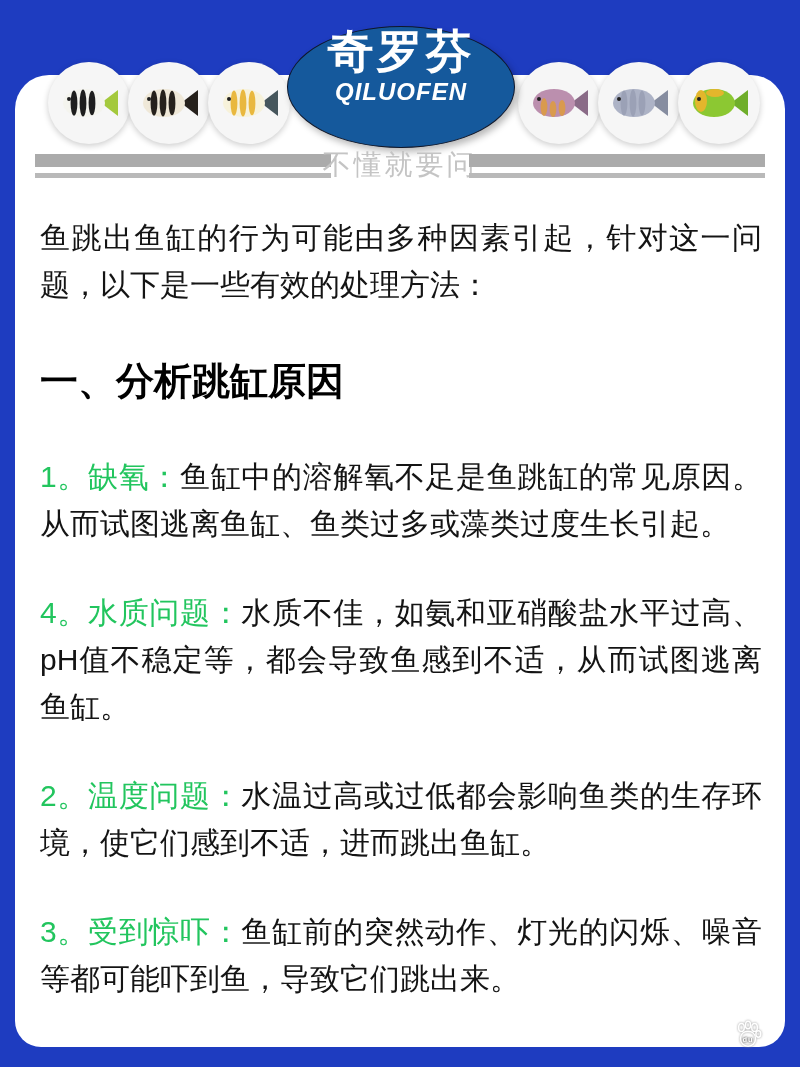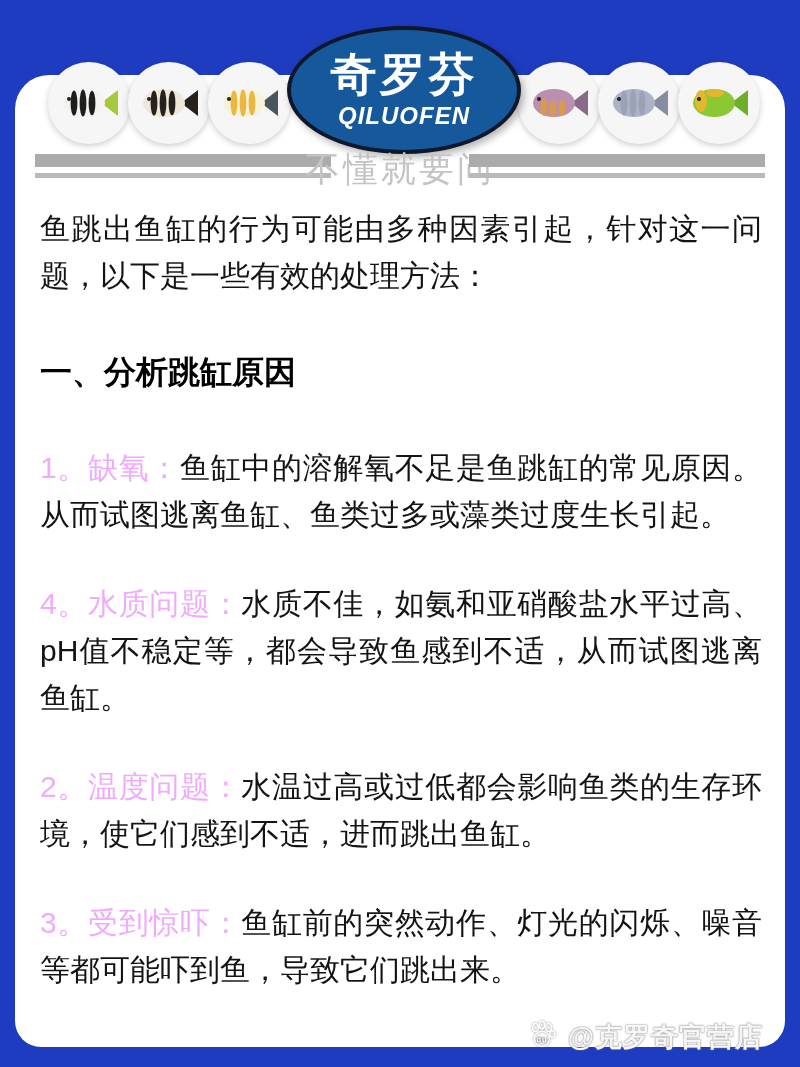--- a/index.html
+++ b/index.html
@@ -15,47 +15,47 @@
   
   .fish-circle {
     position:absolute; top:62px; width:82px; height:82px; border-radius:50%;
     background:#f6f6f6; box-shadow:0 2px 6px rgba(0,0,0,.20);
     display:flex; align-items:center; justify-content:center;
   }
   .fish-circle svg { width:64px; height:46px; }
   
   .logo-oval {
     position:absolute; left:287px; top:26px; width:226px; height:120px;
-    background:#15599c; border:4px solid #0f172a; border-radius:50%;
+    background:#15599c; border:1px solid #0f172a; border-radius:50%;
     box-shadow:3px 4px 7px rgba(0,0,0,.28);
-    color:#fff; display:flex; flex-direction:column; align-items:center; justify-content:center;
+    color:#fff; display:flex; flex-direction:column; align-items:center; justify-content:flex-start;
   }
   .logo-cn { font-size:46px; font-weight:bold; letter-spacing:3px; line-height:1.05; }
   .logo-en { font-size:24px; font-weight:bold; font-style:italic; margin-top:3px; letter-spacing:1px; }
   
   .banner { position:absolute; left:35px; right:35px; top:148px; height:50px; }
   .banner-bars { position:absolute; top:6px; width:296px; }
   .banner-bars.left { left:0; }
   .banner-bars.right { right:0; }
   .bar-thick { height:13px; background:#ababab; }
   .bar-thin  { height:5px;  background:#b9b9b9; margin-top:6px; }
   .banner-text {
     position:absolute; left:50%; transform:translateX(-50%); top:-2px;
-    font-size:35px; color:#c4c4c4; letter-spacing:3px; white-space:nowrap;
+    font-size:28px; color:#c4c4c4; letter-spacing:3px; white-space:nowrap;
   }
   
   .content {
     position:absolute; left:40px; width:722px; top:202px;
     font-size:30px; line-height:47px; color:#141414;
     text-align:justify;
   }
-  .intro { margin:3px 0 50px 0; }
-  .section-heading { font-size:32px; font-weight:bold; margin:0 0 48px 0; line-height:47px; color:#000; }
+  .intro { margin:12px 0 50px 0; }
+  .section-heading { font-size:38px; font-weight:bold; margin:0 0 48px 0; line-height:47px; color:#000; }
   .item { margin:0 0 42px 0; }
-  .item-label { color:#f0abfc; }
+  .item-label { color:#22c55e; }
   
   .watermark {
     position:absolute; right:37px; top:1019px;
     display:flex; align-items:flex-start; gap:11px;
     color:rgba(255,255,255,.93); font-size:27px; font-weight:bold; letter-spacing:1px;
     text-shadow:0 0 2px rgba(130,130,130,.95), 0 0 1px rgba(130,130,130,.95);
     white-space:nowrap;
   }
   .paw-icon svg { width:30px; height:30px; display:block; opacity:.93;
     filter:drop-shadow(0 0 1px rgba(130,130,130,.9)); }
@@ -163,16 +163,15 @@
         <g fill="none" stroke="#ffffff" stroke-width="1.6">
           <ellipse cx="9" cy="9" rx="3" ry="4.2"></ellipse>
           <ellipse cx="16" cy="6.5" rx="2.8" ry="4"></ellipse>
           <ellipse cx="23" cy="9" rx="3" ry="4.2"></ellipse>
           <ellipse cx="27" cy="16" rx="2.6" ry="3.4"></ellipse>
           <path d="M8 21 C8 15.5 12 13 16 13 C20 13 24 15.5 24 21 C24 26 20 29 16 29 C12 29 8 26 8 21 Z"></path>
         </g>
         <text x="16" y="24" text-anchor="middle" font-size="8" fill="#ffffff" font-family="Liberation Sans, sans-serif">du</text>
       </svg>
     </span>
-    <span>@克罗奇官营店</span>
   </div>
 
 </div>
 
 </body></html>

